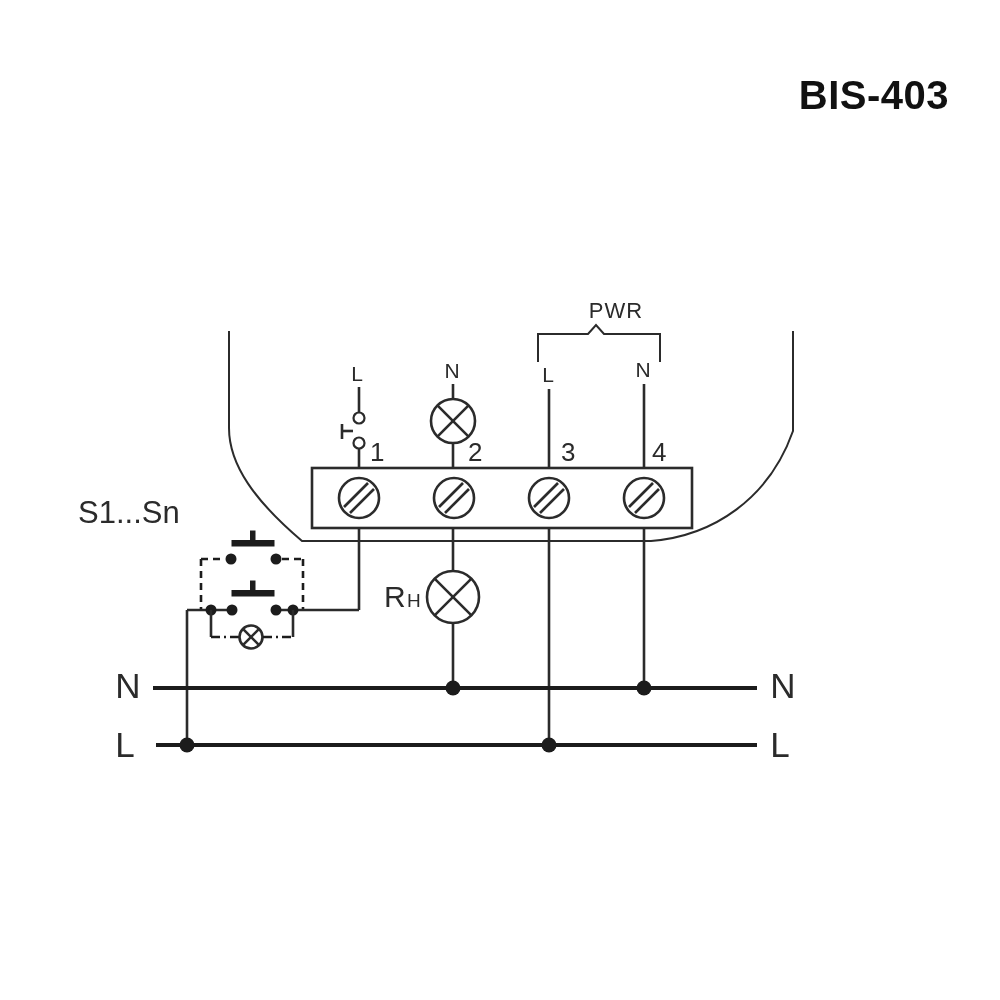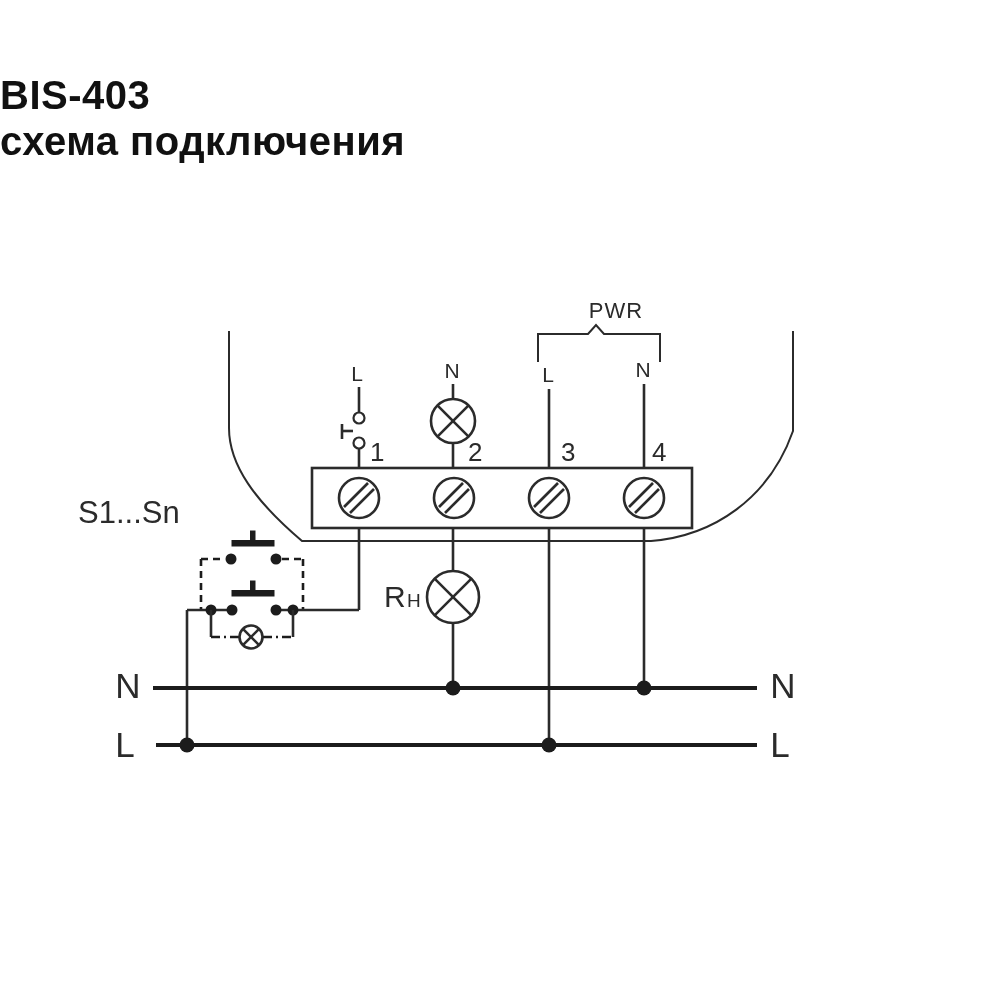--- a/index.html
+++ b/index.html
@@ -2,44 +2,44 @@
 <html><head>
 <meta charset="utf-8">
 <style>
   html,body{margin:0;padding:0;background:#fff;}
   .stage{
     position:relative;width:1000px;height:1000px;background:#fff;
     font-family:"Liberation Sans",sans-serif;overflow:hidden;
   }
   .title{
     position:absolute;top:72px;left:0;width:940px;
-    text-align:left;color:#111;
+    text-align:right;color:#111;
     font-size:40px;font-weight:bold;line-height:46px;
     letter-spacing:.5px;
+    padding-left:9px;
   }
   svg{position:absolute;left:0;top:0;}
   svg text{fill:#2b2b2b;}
   .wire{stroke:#2b2b2b;stroke-width:2.6;fill:none;stroke-linecap:butt;}
   .thin{stroke:#2b2b2b;stroke-width:2;fill:none;}
   .bus{stroke:#1c1c1c;stroke-width:4.2;fill:none;}
   .dashed{stroke:#1c1c1c;stroke-width:2.6;fill:none;stroke-dasharray:7 5;}
   .dashdot{stroke:#1c1c1c;stroke-width:2.6;fill:none;stroke-dasharray:9 4 2 4;}
   .dot{fill:#1c1c1c;stroke:none;}
   .blk{fill:#1c1c1c;stroke:none;}
   .opencontact{fill:#fff;stroke:#2b2b2b;stroke-width:2.2;}
   .ring{fill:#fff;stroke:#2b2b2b;stroke-width:2.6;}
 </style>
 </head>
 <body>
 
 <div class="stage">
 
   <div class="title">
     <div>BIS-403</div>
-    <div>схема подключения</div>
   </div>
 
   <svg width="1000" height="1000" viewBox="0 0 1000 1000">
 
     <path class="thin" d="M 229 331 L 229 428 C 229 465 255 501 302 541 L 651 541 C 713 536 769 499 793 431 L 793 331"></path>
 
     <g>
       <path class="thin" d="M 538 362 L 538 334 L 588 334 L 596 325 L 604 334 L 660 334 L 660 362"></path>
       <text x="616" y="318" text-anchor="middle" font-size="22" letter-spacing="1">PWR</text>
     </g>

